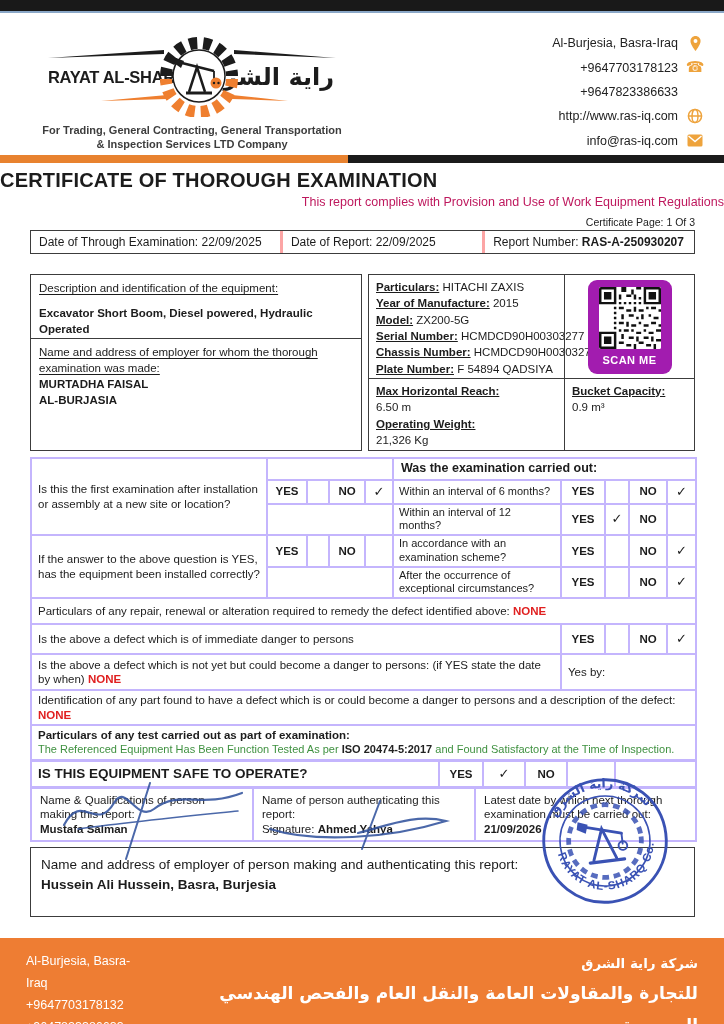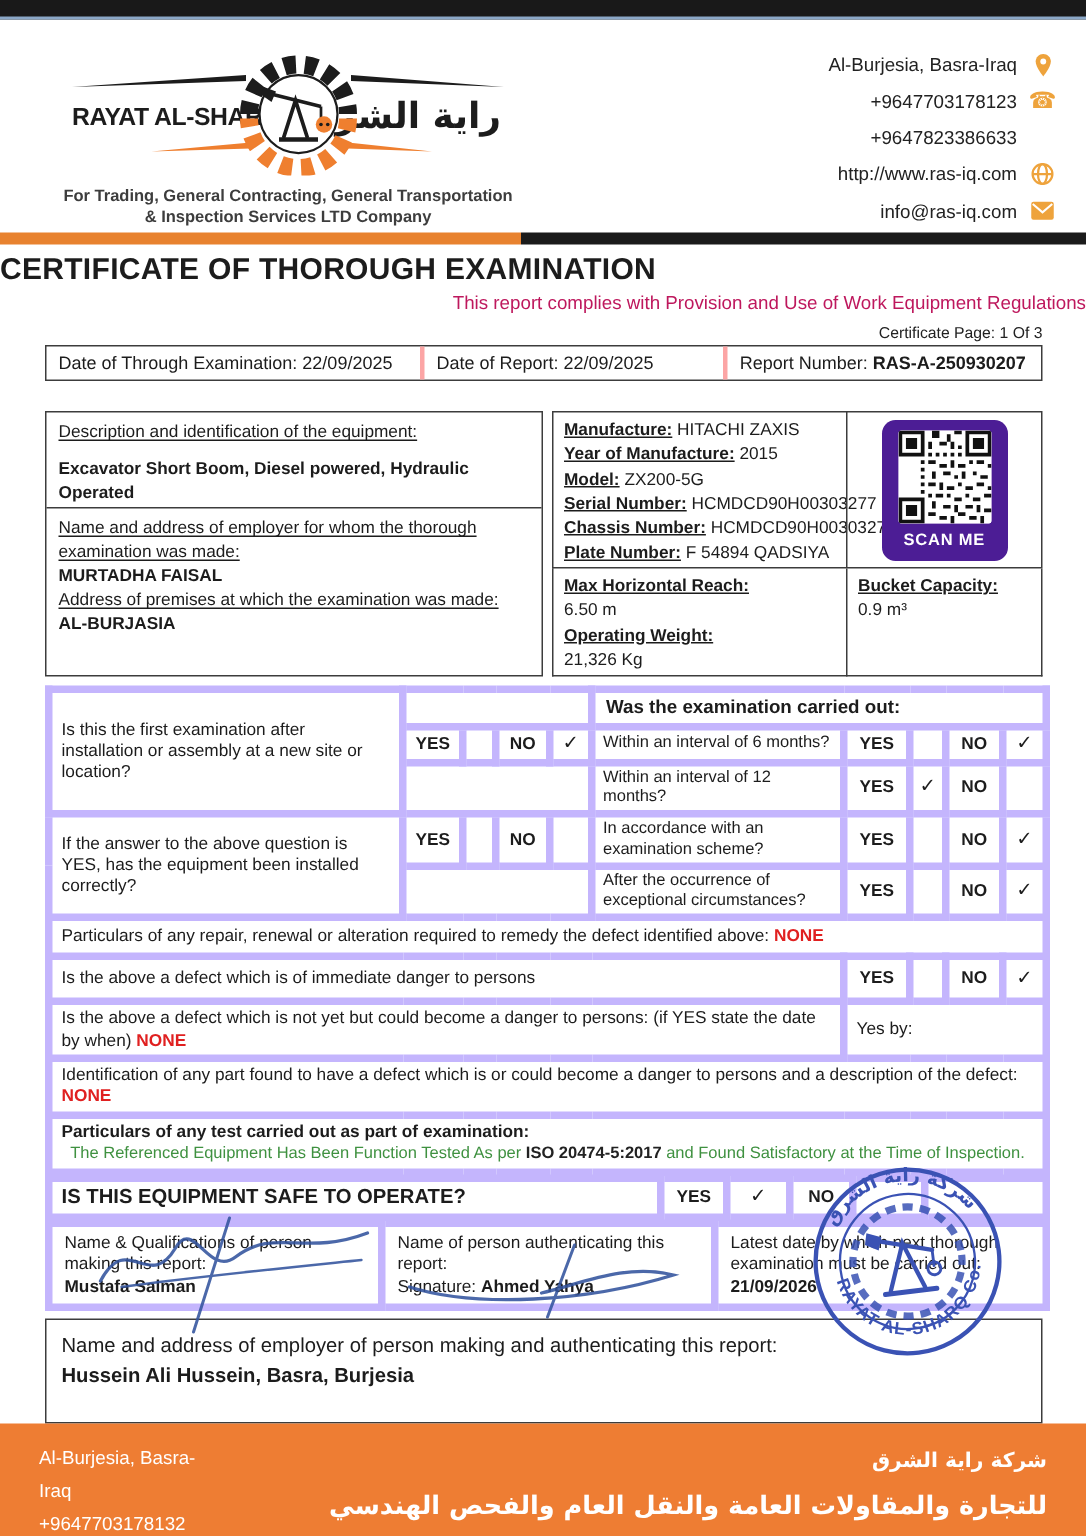--- a/index.html
+++ b/index.html
@@ -44,38 +44,38 @@
   .eq-c1 { border-bottom: 1px solid #3c3c3c; height: 64px; }
   .eq-c2 { flex: 1; }
   .equip-right { width: 327px; display: grid; grid-template-columns: 196px 131px; grid-template-rows: 105px 72px; }
   .eq-r { border: 1px solid #3c3c3c; padding: 4px 7px; font-size: 11.5px; line-height: 1.42; }
   .eq-specs { border-right: none; }
   .eq-reach { border-top: none; border-right: none; }
   .eq-bucket { border-top: none; }
   .spec-line { white-space: nowrap; }
   .spec-label { font-weight: bold; text-decoration: underline; }
   .eq-qr { display: flex; align-items: flex-start; justify-content: center; padding-top: 5px; }
-  .qr-box { background: #4c1d95; border-radius: 9px; width: 84px; padding: 7px 0 5px; text-align: center; }
+  .qr-box { background: #a21caf; border-radius: 9px; width: 84px; padding: 7px 0 5px; text-align: center; }
   .qr-box svg { background: #fff; border-radius: 2px; display: block; margin: 0 auto; }
   .qr-label { color: #fff; font-weight: bold; font-size: 11px; letter-spacing: 0.5px; margin-top: 4px; }
 
   
   table { border-collapse: collapse; width: 665px; table-layout: fixed; }
-  td { border: 5px solid #c4b5fd; font-size: 11.5px; padding: 2px 6px; vertical-align: middle; line-height: 1.25; }
+  td { border: 2px solid #c4b5fd; font-size: 11.5px; padding: 2px 6px; vertical-align: middle; line-height: 1.25; }
   .qtable { margin-top: 6px; }
   .qtable .q { font-size: 11.5px; }
   .hdr { font-weight: bold; font-size: 12.5px; padding-left: 7px; }
   .yn { font-weight: bold; text-align: center; font-size: 11.5px; padding: 2px 2px; margin-left: 44px; }
   .mk { text-align: center; font-weight: bold; font-size: 13px; padding: 0; font-family: "DejaVu Sans", sans-serif; }
   .rq { font-size: 11px; padding: 1px 5px; }
   .h20 { height: 20px; } .h24 { height: 24px; } .h22 { height: 22px; } .h29 { height: 29px; }
   .h26 { height: 26px; } .h30 { height: 30px; } .h36 { height: 36px; } .h34 { height: 34px; }
   .red { color: #e02020; font-weight: bold; }
   .green { color: #3f9140; }
-  .green-line { text-align: center; font-size: 11px; margin-top: 1px; }
+  .green-line { text-align: left; font-size: 11px; margin-top: 1px; }
   .iso { color: #222; font-weight: bold; font-size: 11px; }
   .safety-table, .signoff-table { margin-top: -1px; }
   .safety-q { font-weight: bold; font-size: 13.5px; }
   .signoff-table td { vertical-align: top; padding: 4px 8px; height: 50px; position: relative; font-size: 11.5px; }
   .sig { position: absolute; pointer-events: none; }
   .sig1 { left: 18px; top: -12px; }
   .sig2 { left: 8px; top: 6px; }
 
   .employer-box { border: 1px solid #3c3c3c; margin-top: 5px; padding: 7px 10px; height: 70px;
                   font-size: 13.5px; line-height: 1.5; width: 665px; }
@@ -187,27 +187,26 @@
 
     <div class="equip">
       <div class="equip-left">
         <div class="eq-cell eq-c1">
           <div class="u">Description and identification of the equipment:</div>
           <div class="bold" style="margin-top:9px">Excavator Short Boom, Diesel powered, Hydraulic Operated</div>
         </div>
         <div class="eq-cell eq-c2">
           <div class="u">Name and address of employer for whom the thorough examination was made:</div>
           <div class="bold">MURTADHA FAISAL</div>
-          <div class="u">Address of premises at which the examination was made:</div>
           <div class="bold">AL-BURJASIA</div>
         </div>
       </div>
       <div class="equip-right">
         <div class="eq-r eq-specs">
-          <div class="spec-line"><span class="spec-label">Manufacture:</span> <span>HITACHI ZAXIS</span></div>
+          <div class="spec-line"><span class="spec-label">Particulars:</span> <span>HITACHI ZAXIS</span></div>
           <div class="spec-line"><span class="spec-label">Year of Manufacture:</span> <span>2015</span></div>
           <div class="spec-line"><span class="spec-label">Model:</span> <span>ZX200-5G</span></div>
           <div class="spec-line"><span class="spec-label">Serial Number:</span> <span>HCMDCD90H00303277</span></div>
           <div class="spec-line"><span class="spec-label">Chassis Number:</span> <span>HCMDCD90H00303277</span></div>
           <div class="spec-line"><span class="spec-label">Plate Number:</span> <span>F 54894 QADSIYA</span></div>
         </div>
         <div class="eq-r eq-qr">
           <div class="qr-box">
             <svg width="62" height="62" viewBox="0 0 25 25">
               <rect width="25" height="25" fill="#fff"></rect>

